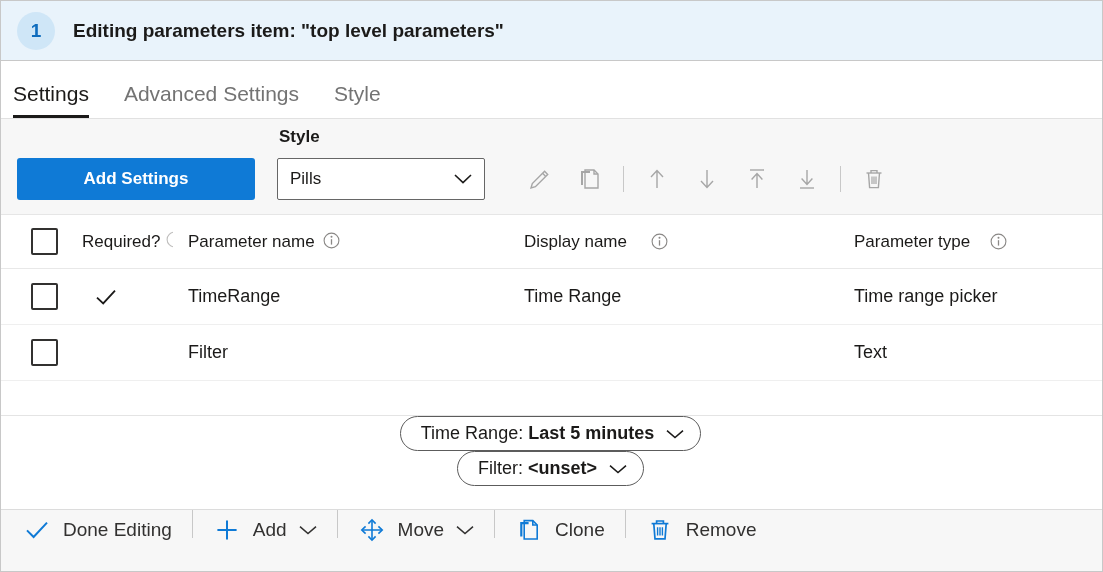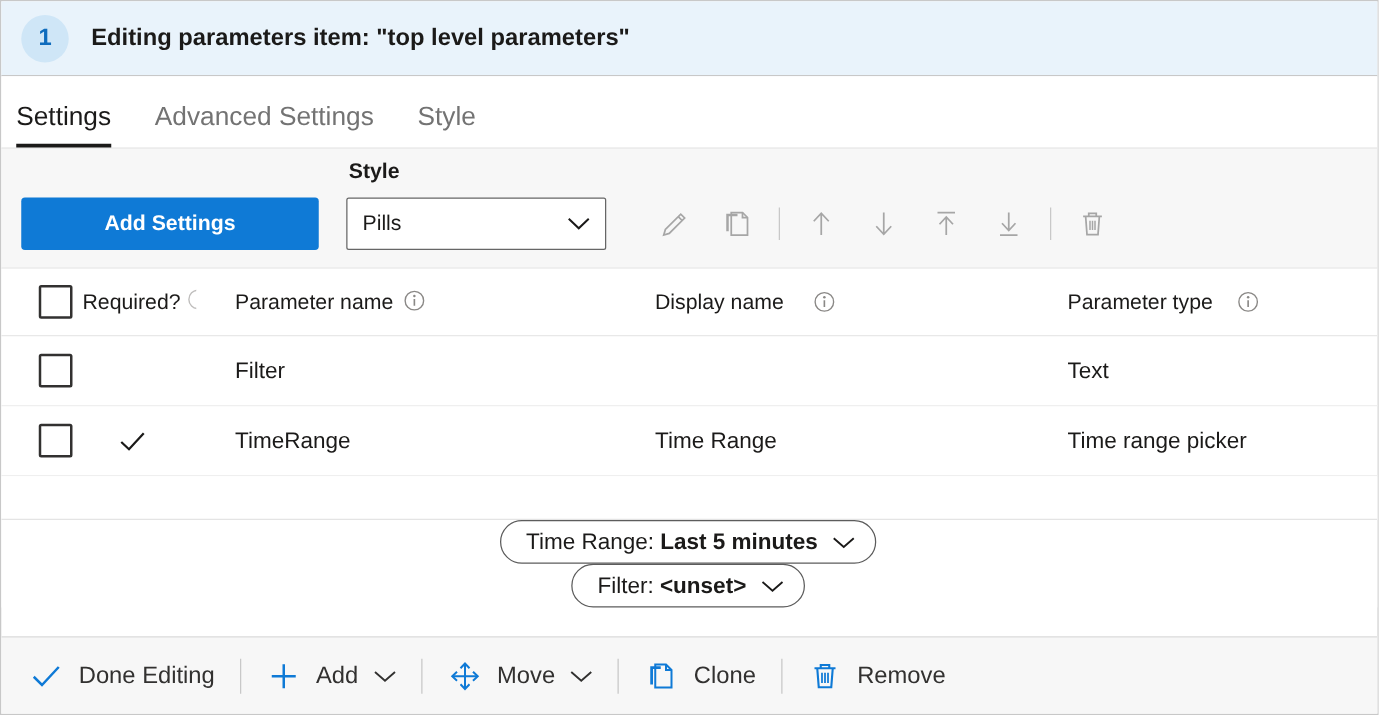--- a/index.html
+++ b/index.html
@@ -170,21 +170,21 @@
     border: 2px solid #323130;
     background: #ffffff;
     border-radius: 2px;
     flex: 0 0 auto;
     cursor: pointer;
     box-sizing: border-box;
   }
   .col-req {
     width: 130px;
     flex: 0 0 auto;
-    padding-left: 8px;
+    padding-left: 24px;
     font-size: 17px;
     color: #1b1a19;
     display: flex;
     align-items: center;
     gap: 6px;
     box-sizing: border-box;
     overflow: hidden;
   }
   .col-req-cell {
     width: 130px;
@@ -273,21 +273,21 @@
   
   .bottom-bar {
     position: absolute;
     left: 0;
     right: 0;
     bottom: 0;
     height: 62px;
     background: #f7f7f7;
     border-top: 1px solid #dcdcdc;
     display: flex;
-    align-items: center;
+    align-items: flex-start;
     padding-left: 22px;
     box-sizing: border-box;
   }
   .bb-item {
     display: flex;
     align-items: center;
     height: 40px;
     cursor: pointer;
     white-space: nowrap;
   }
@@ -422,36 +422,36 @@
         <svg class="info-i" viewBox="0 0 17 17">
           <circle cx="8.5" cy="8.5" r="7.4" fill="none" stroke="#8a8886" stroke-width="1.1"></circle>
           <circle cx="8.5" cy="4.8" r="1" fill="#8a8886"></circle>
           <path d="M8.5 7.2 V12.6" stroke="#8a8886" stroke-width="1.3" fill="none"></path>
         </svg>
       </div>
     </div>
 
     <div class="grid-row">
       <div class="cb"></div>
+      <div class="col-req-cell">
+        <svg class="check-mark" viewBox="0 0 22 18">
+          <path d="M2 9.6 L8.2 15.4 L20 2.6" fill="none" stroke="#1b1a19" stroke-width="1.8"></path>
+        </svg>
+      </div>
+      <div class="col-name">TimeRange</div>
+      <div class="col-display">Time Range</div>
+      <div class="col-type">Time range picker</div>
+    </div>
+
+    <div class="grid-row">
+      <div class="cb"></div>
       <div class="col-req-cell"></div>
       <div class="col-name">Filter</div>
       <div class="col-display"></div>
       <div class="col-type">Text</div>
-    </div>
-
-    <div class="grid-row">
-      <div class="cb"></div>
-      <div class="col-req-cell">
-        <svg class="check-mark" viewBox="0 0 22 18">
-          <path d="M2 9.6 L8.2 15.4 L20 2.6" fill="none" stroke="#1b1a19" stroke-width="1.8"></path>
-        </svg>
-      </div>
-      <div class="col-name">TimeRange</div>
-      <div class="col-display">Time Range</div>
-      <div class="col-type">Time range picker</div>
     </div>
 
     <div class="grid-empty"></div>
   </div>
 
   <div class="pills">
     <div class="pill">
       <span class="pill-label">Time Range:</span>
       <span class="pill-value">Last 5 minutes</span>
       <svg class="chev" viewBox="0 0 18 10">

